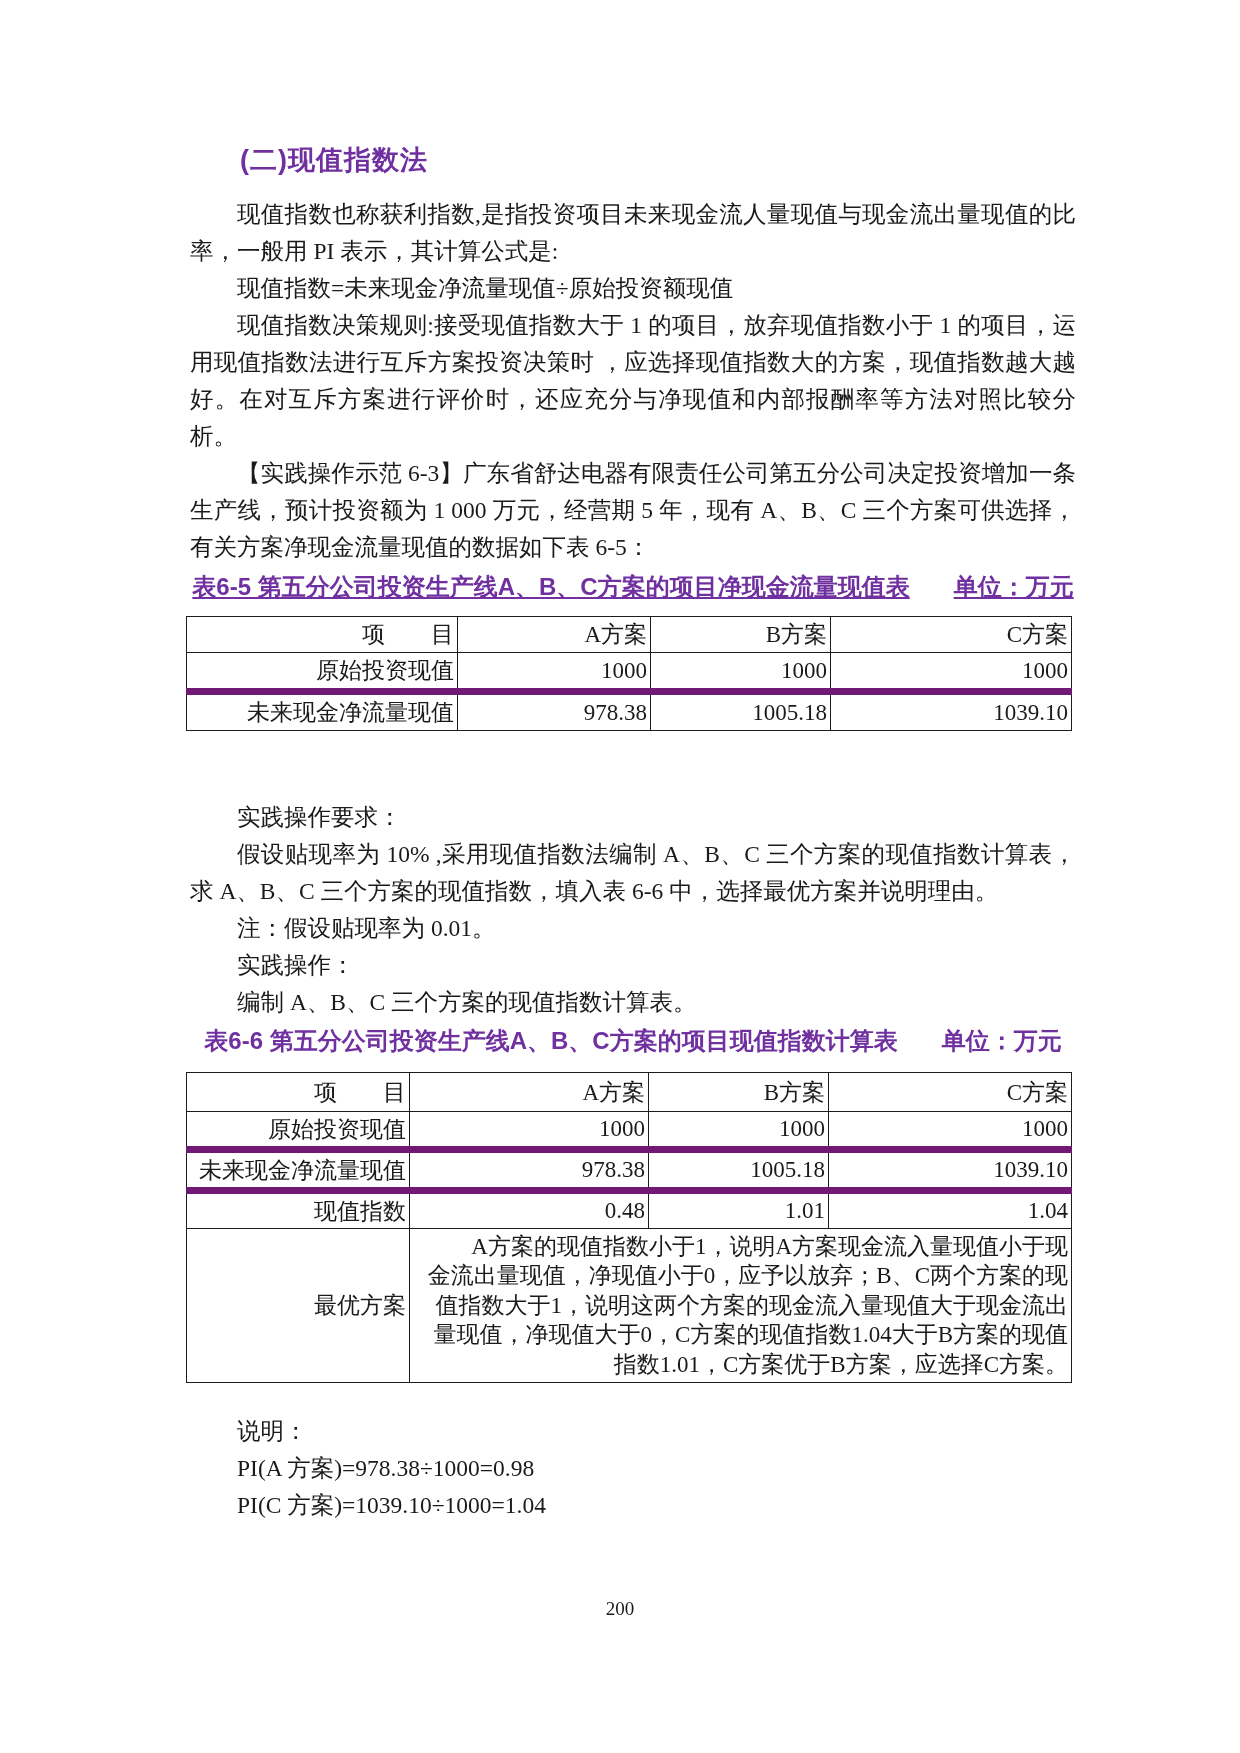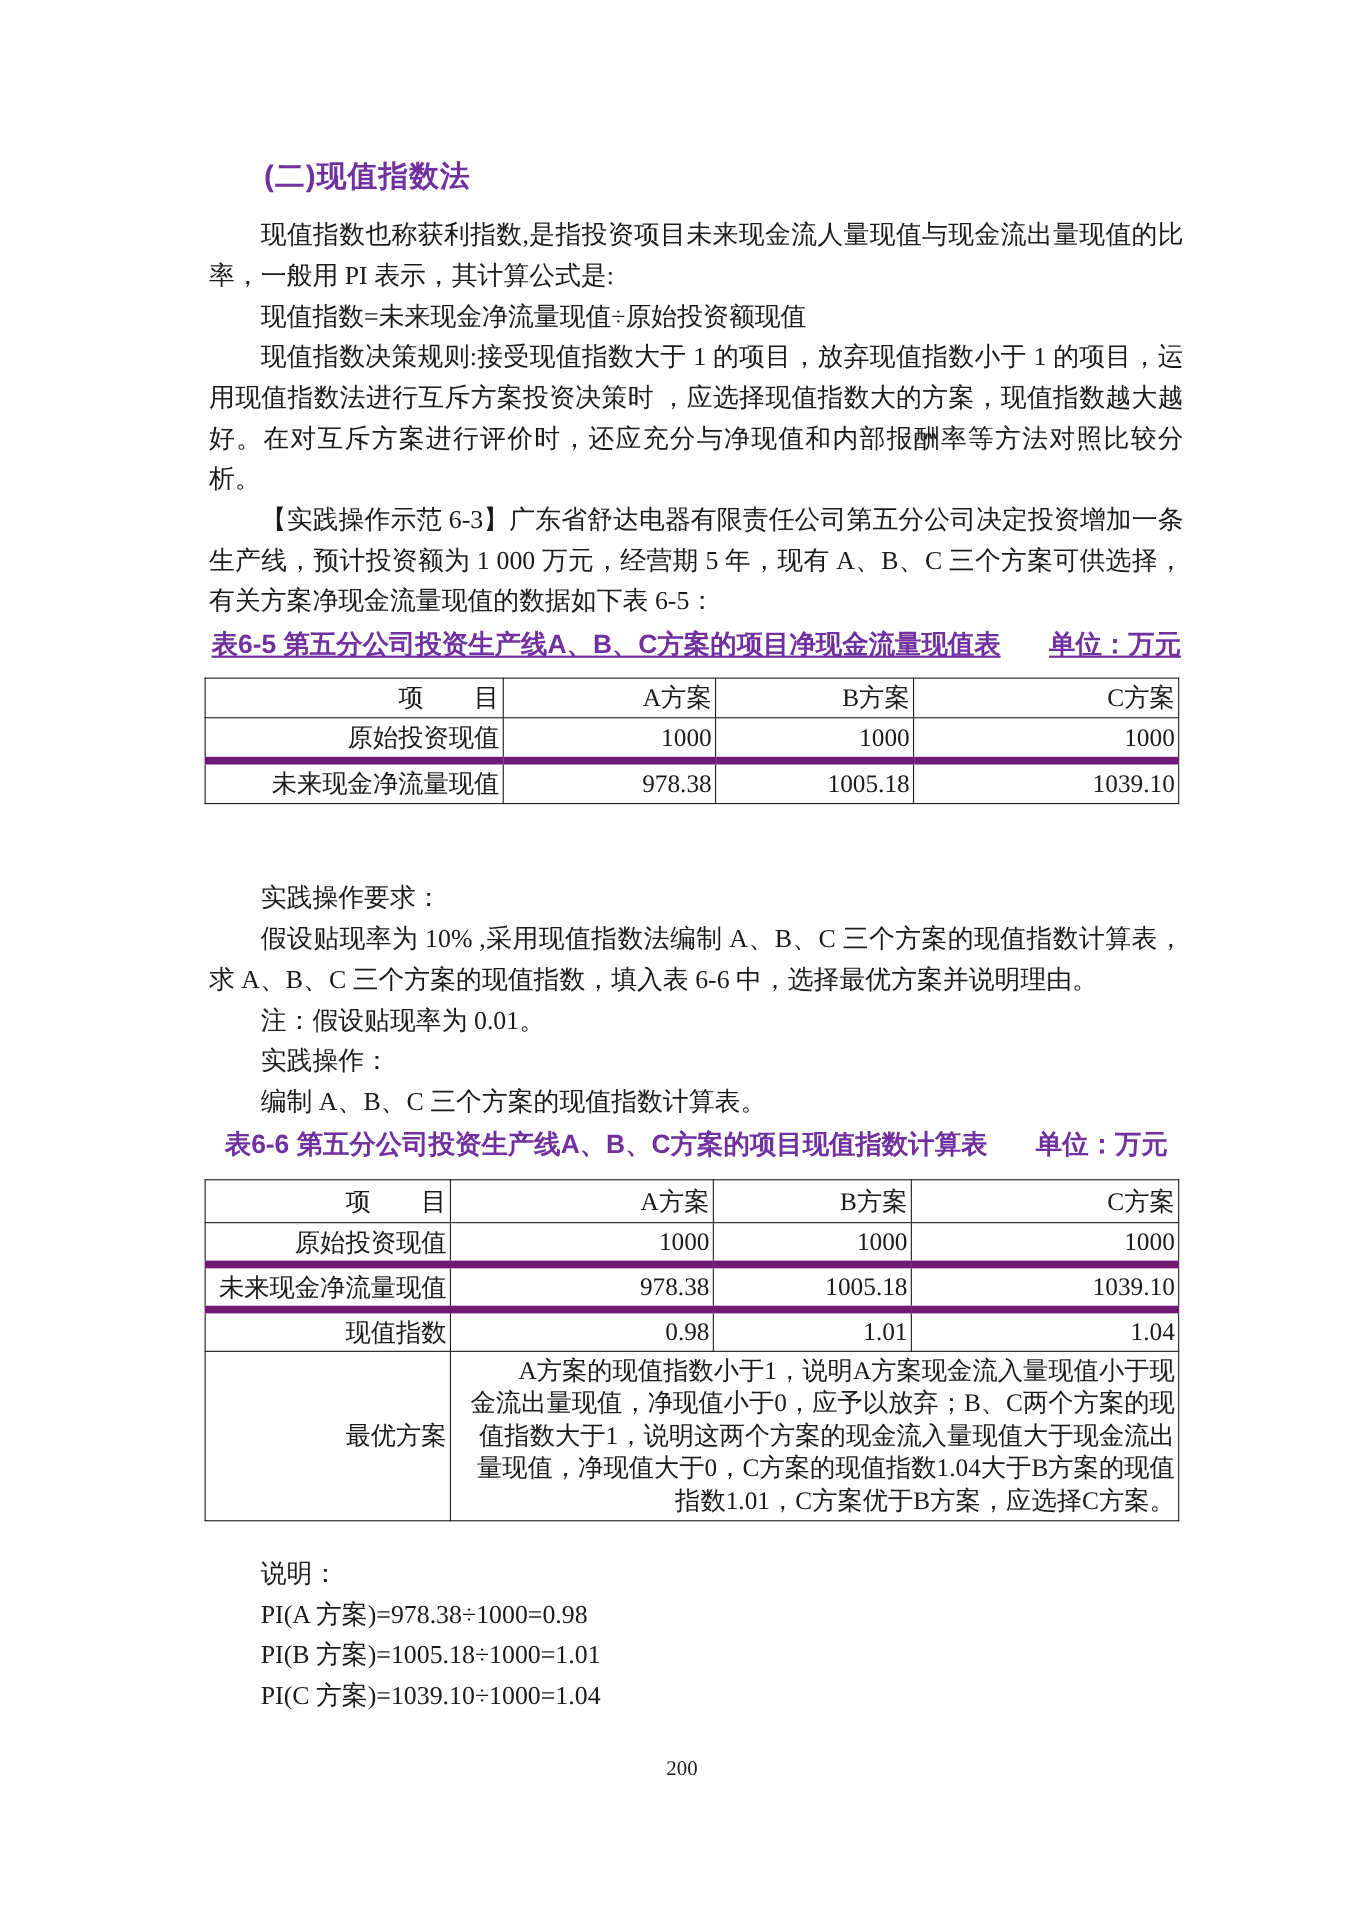--- a/index.html
+++ b/index.html
@@ -171,33 +171,32 @@
         <td>1000</td>
       </tr>
       <tr class="r thick">
         <td class="nowrap">未来现金净流量现值</td>
         <td>978.38</td>
         <td>1005.18</td>
         <td>1039.10</td>
       </tr>
       <tr class="r thick">
         <td>现值指数</td>
-        <td>0.98</td>
+        <td>0.48</td>
         <td>1.01</td>
         <td>1.04</td>
       </tr>
       <tr>
         <td style="height:153px">最优方案</td>
         <td class="best-text" colspan="3">A方案的现值指数小于1，说明A方案现金流入量现值小于现金流出量现值，净现值小于0，应予以放弃；B、C两个方案的现值指数大于1，说明这两个方案的现金流入量现值大于现金流出量现值，净现值大于0，C方案的现值指数1.04大于B方案的现值指数1.01，C方案优于B方案，应选择C方案。</td>
       </tr>
     </tbody>
   </table>
 
   <div class="abs notes-block">
     <p>说明：</p>
     <p>PI(A 方案)=978.38÷1000=0.98</p>
-    <p>PI(B 方案)=1005.18÷1000=1.01</p>
     <p>PI(C 方案)=1039.10÷1000=1.04</p>
   </div>
 
   <div class="abs footer">200</div>
 
 </div>
 
 </body></html>

